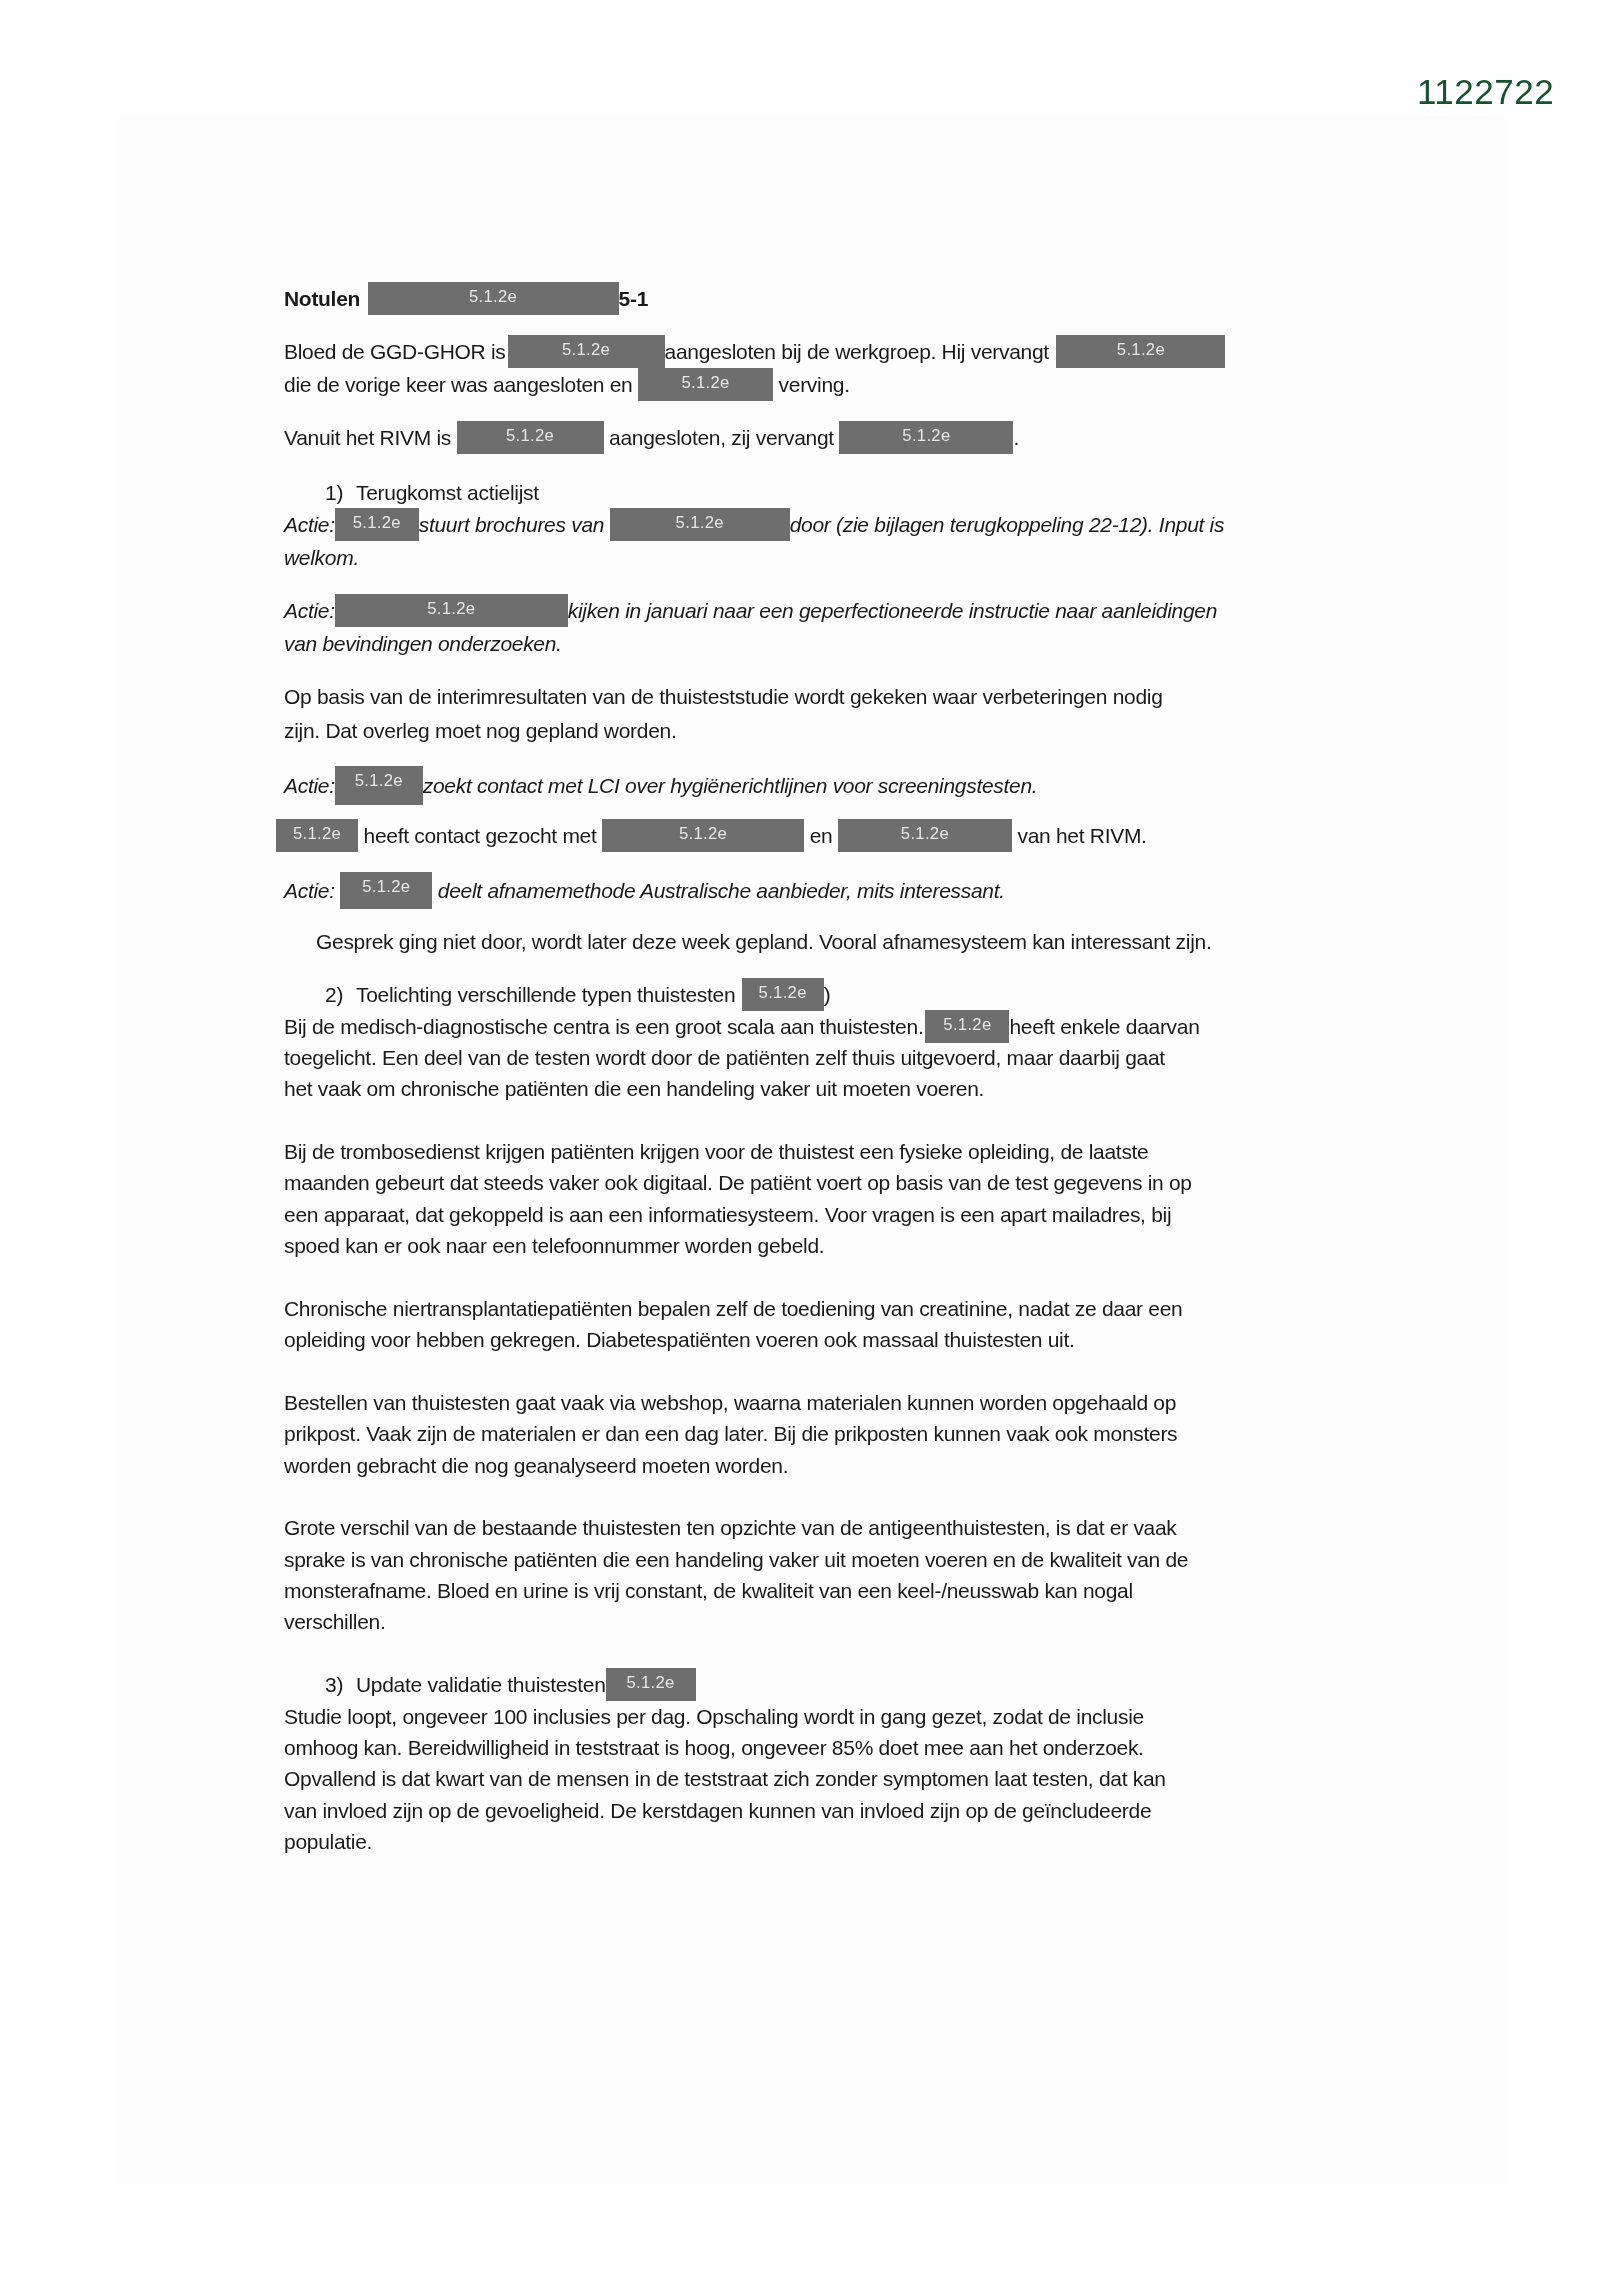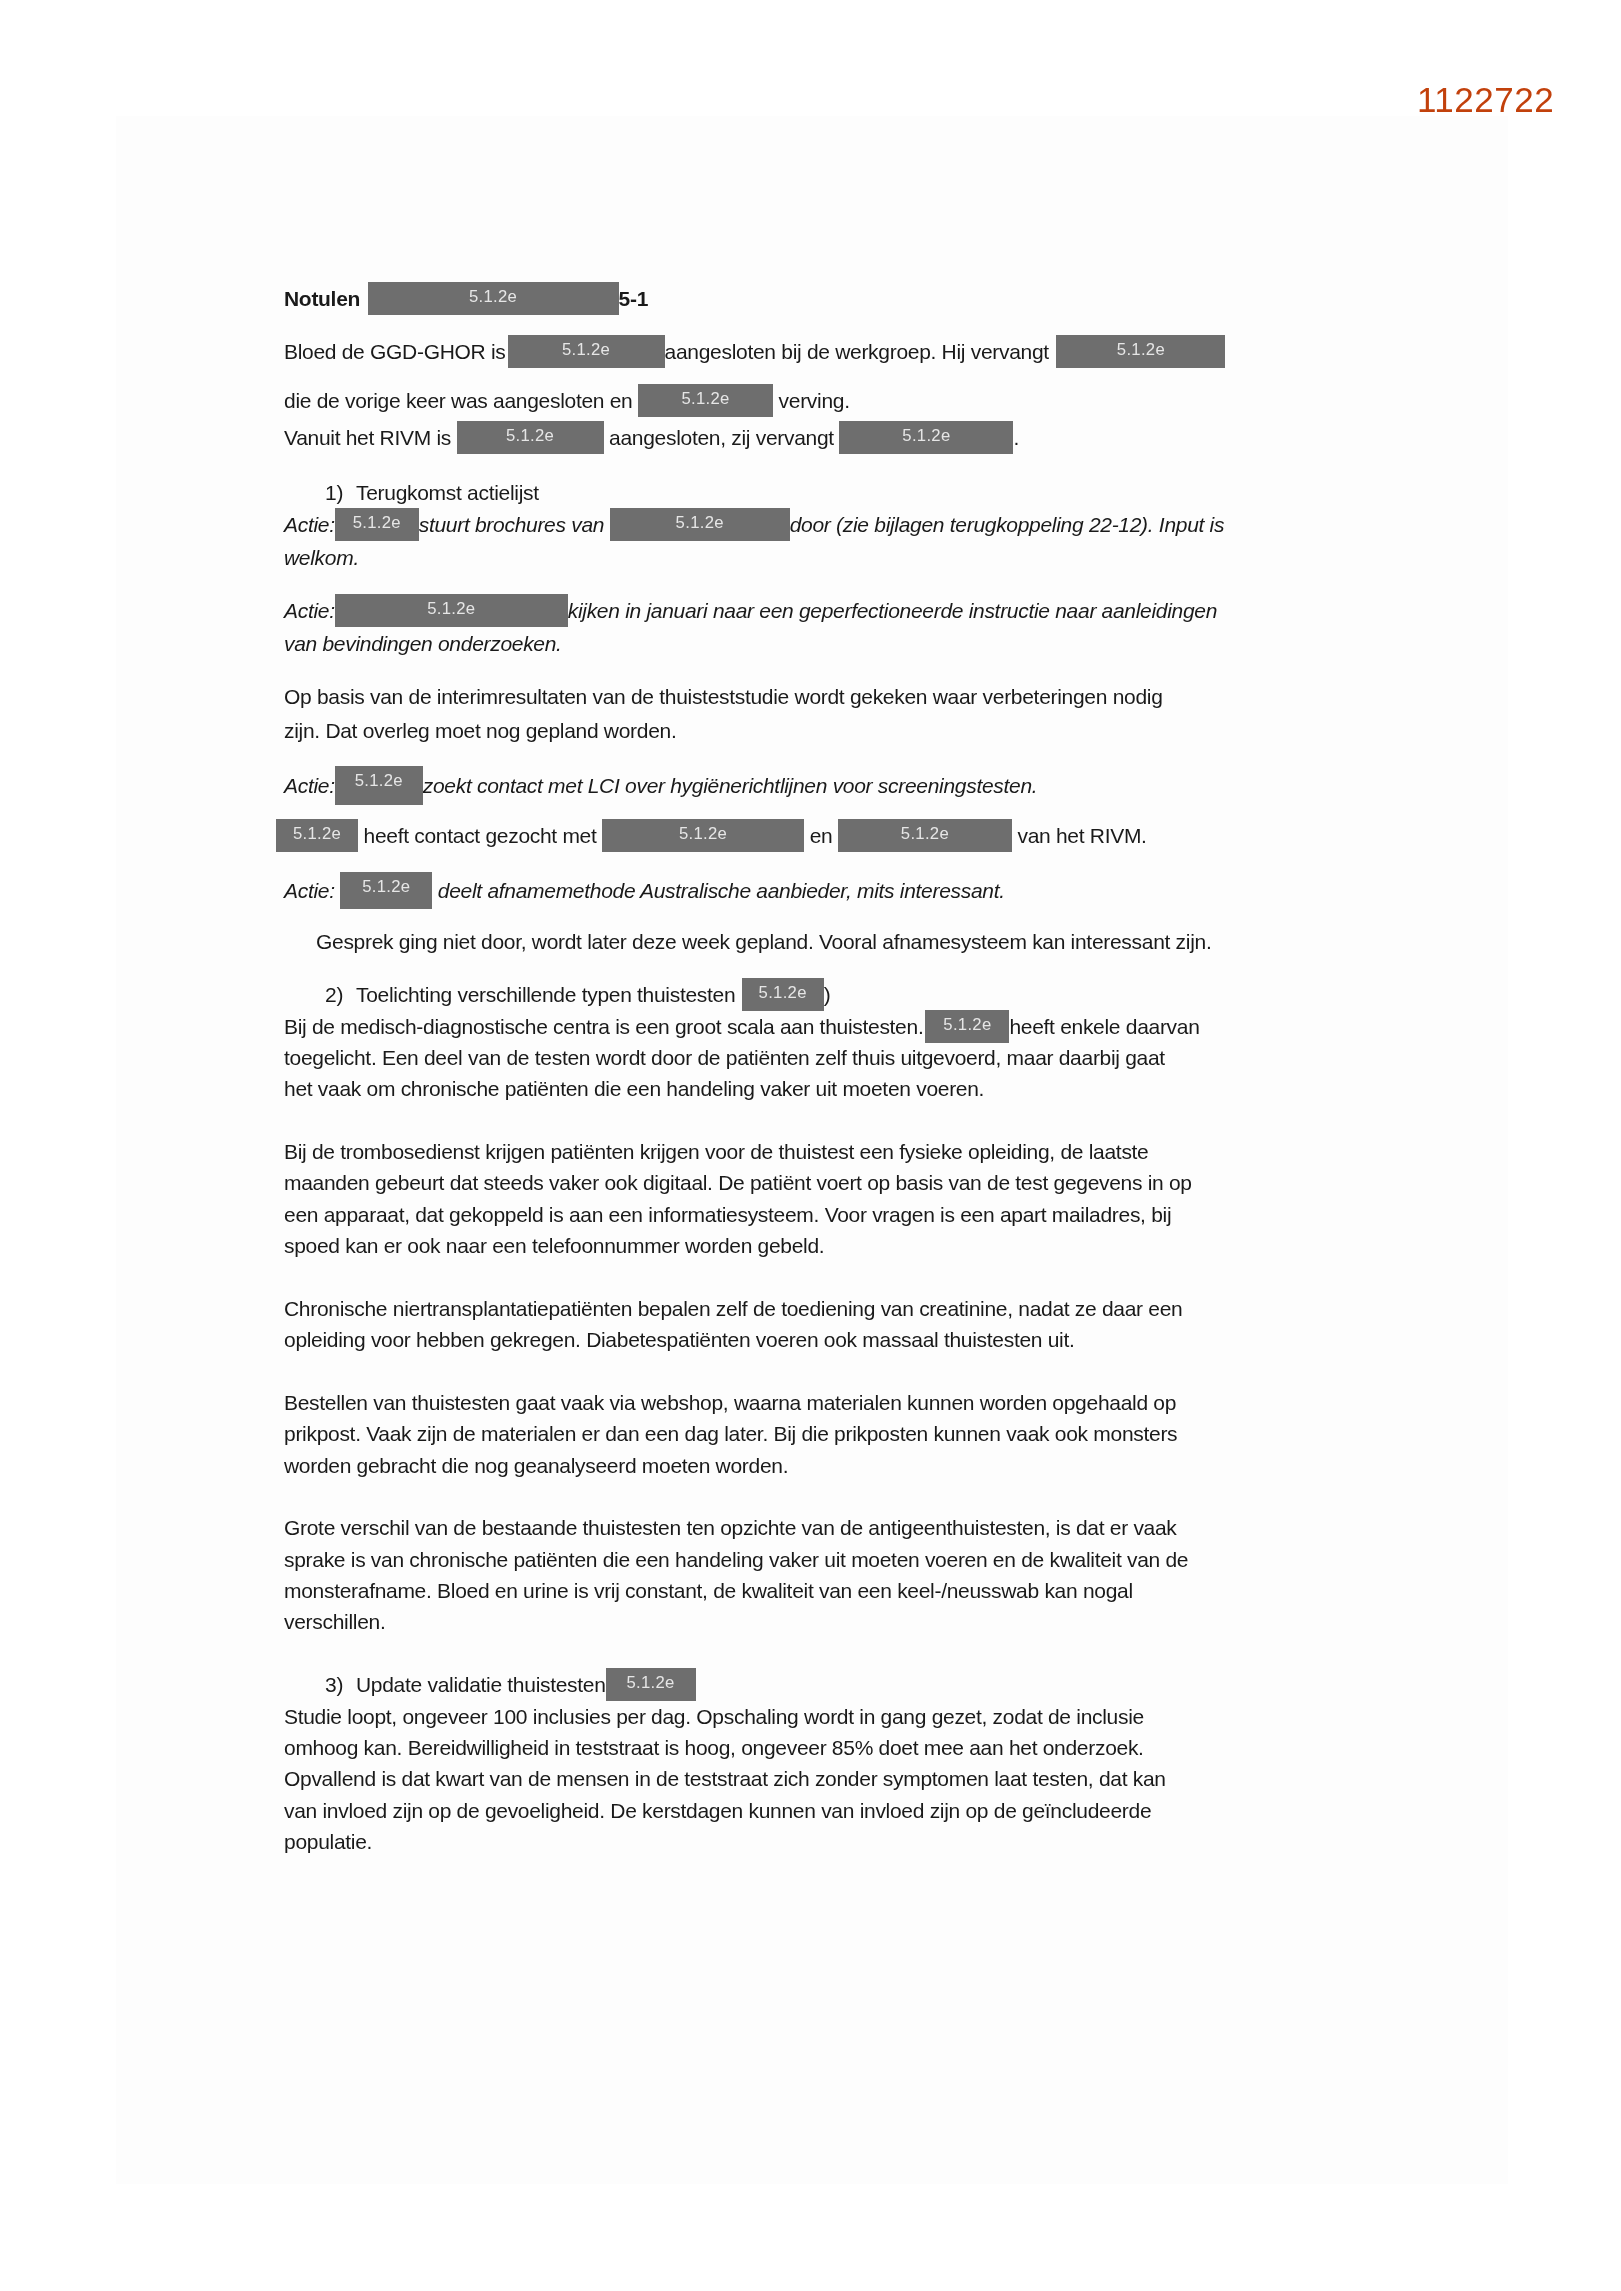--- a/index.html
+++ b/index.html
@@ -1,19 +1,19 @@
 <!DOCTYPE html>
 <html><head>
 <meta charset="utf-8">
 <style>
   html, body { margin: 0; padding: 0; background: #ffffff; }
   body { width: 1621px; height: 2292px; position: relative; overflow: hidden;
          font-family: "Liberation Sans", "DejaVu Sans", sans-serif; color: #1a1a1a; }
   .page-shade { position: absolute; left: 116px; top: 116px; width: 1392px; height: 2068px; background: #fdfdfd; }
-  .docnum { position: absolute; left: 1417px; top: 80px; font-size: 35px; color: #c2410c; letter-spacing: 0.5px; }
+  .docnum { position: absolute; left: 1417px; top: 72px; font-size: 35px; color: #14532d; letter-spacing: 0.5px; }
   .line { position: absolute; left: 284px; white-space: nowrap; font-size: 21px; line-height: 29px; letter-spacing: -0.3px; }
   .it { font-style: italic; }
   .b { font-weight: bold; }
   .u { text-underline-offset: 2.9px; }
   .num { display: inline-block; width: 42px; padding-left: 41px; }
   .red { display: inline-block; background: #6e6e6e; color: #e6e6e6; font-style: normal; font-weight: normal;
          font-size: 16.7px; text-align: center; vertical-align: middle; line-height: 29px; height: 33px;
          letter-spacing: 0.3px; position: relative; top: -2px; }
 </style>
 </head>
@@ -25,21 +25,21 @@
 
 <div class="line b" style="top:284px;">
   <span>Notulen</span>
   <span class="red" style="width:251px;margin-left:2px;">5.1.2e</span><span>5-1</span>
 </div>
 
 <div class="line" style="top:337px;">
   <span>Bloed de GGD-GHOR is</span><span class="red" style="width:157px;margin-left:2px;">5.1.2e</span><span>aangesloten bij de werkgroep. Hij vervangt</span>
   <span class="red" style="width:169px;margin-left:2px;">5.1.2e</span>
 </div>
-<div class="line" style="top:370px;margin-top:16px;">
+<div class="line" style="top:370px;">
   <span>die de vorige keer was aangesloten en</span>
   <span class="red" style="width:135px;">5.1.2e</span>
   <span>verving.</span>
 </div>
 <div class="line" style="top:423px;">
   <span>Vanuit het RIVM is</span>
   <span class="red" style="width:147px;">5.1.2e</span>
   <span>aangesloten, zij vervangt</span>
   <span class="red" style="width:174px;">5.1.2e</span><span>.</span>
 </div>

